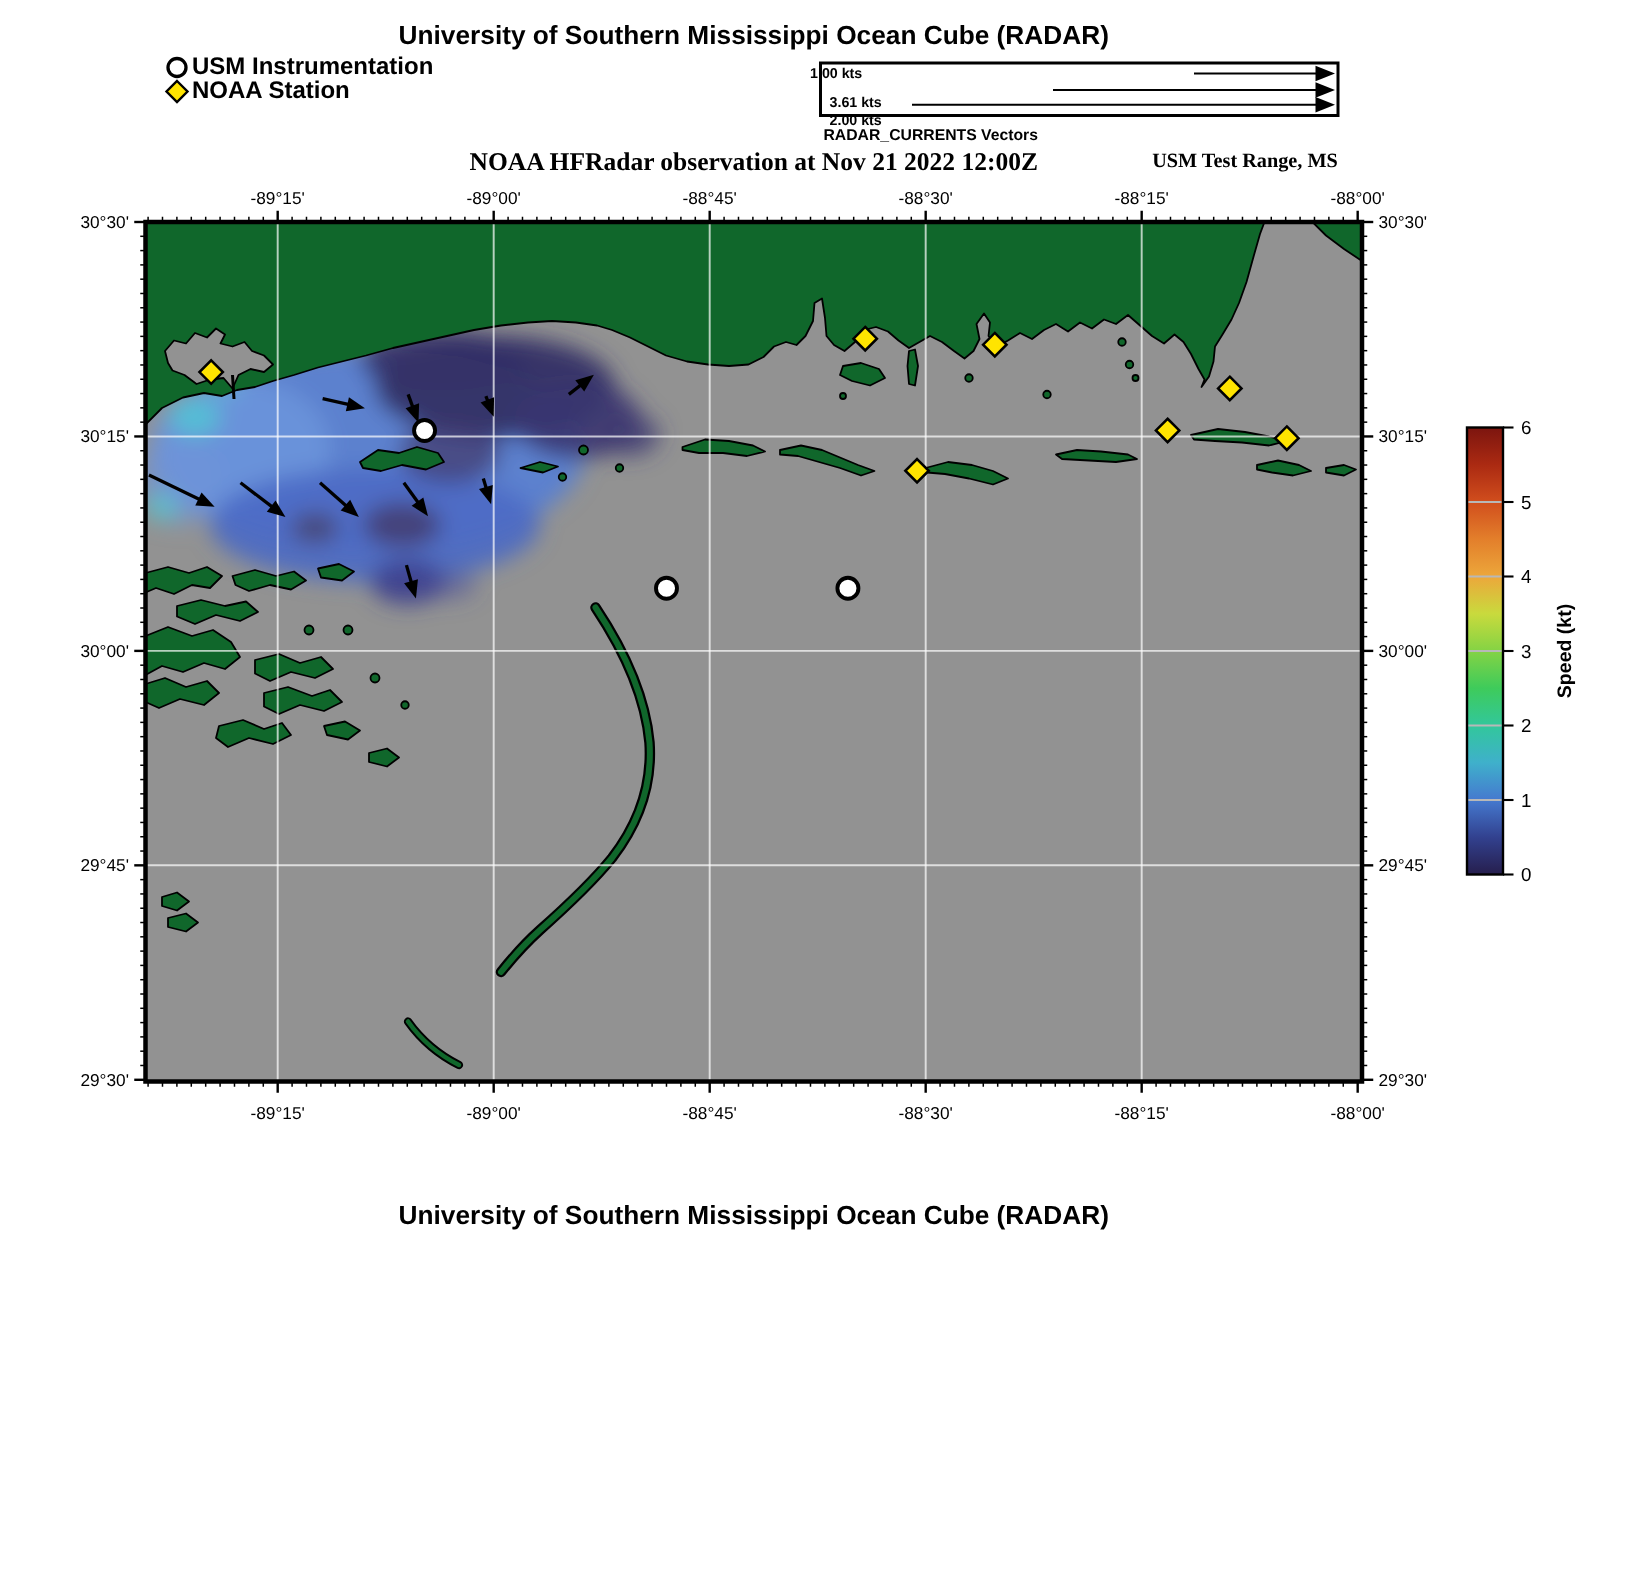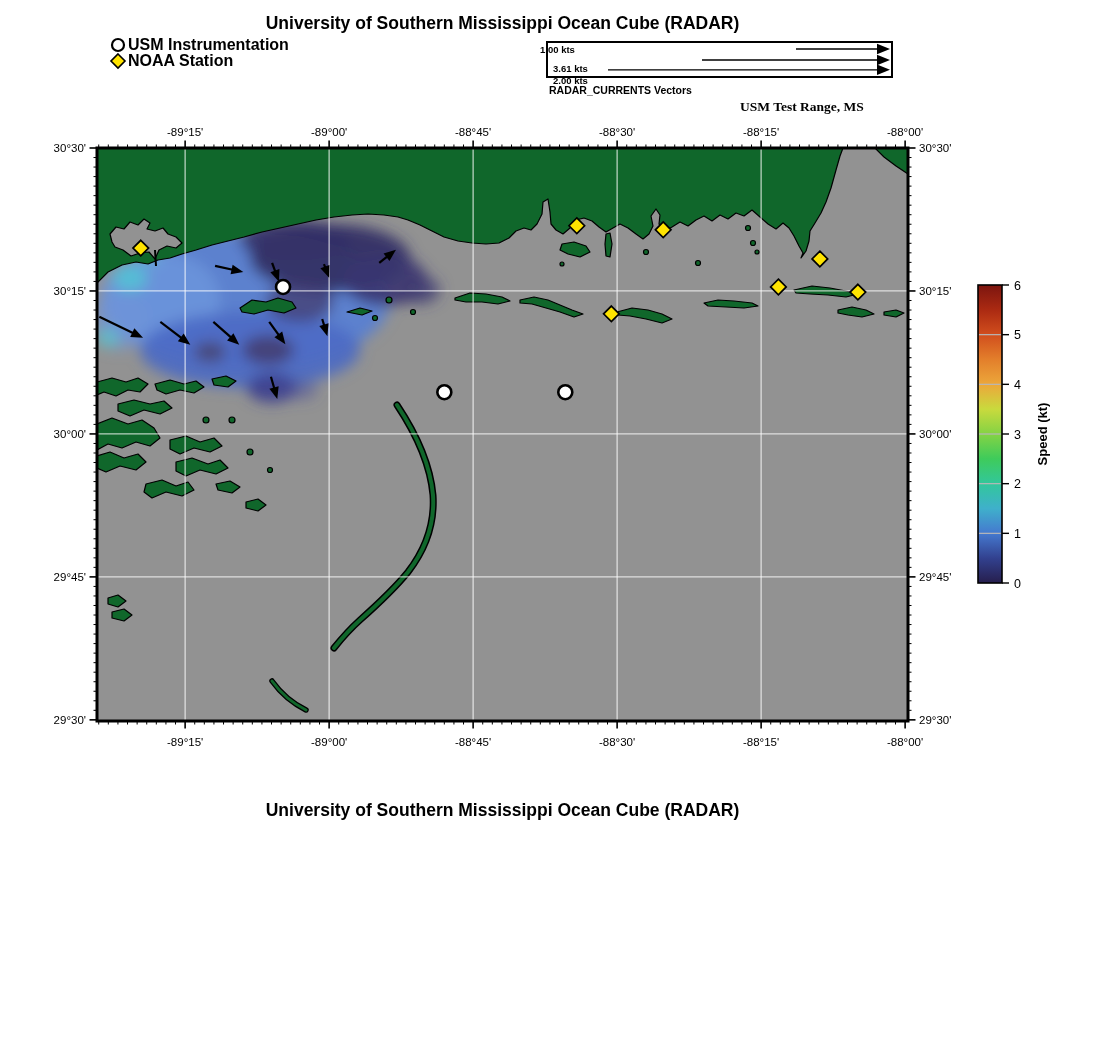--- a/index.html
+++ b/index.html
@@ -12,21 +12,21 @@
   #bottom-title{left:97px;top:800px;width:811px;text-align:center;font-size:17.5px;}
   .legend-label{font-size:16px;line-height:14px;}
   #legend-label-1{left:128px;top:38px;}
   #legend-label-2{left:128px;top:54px;}
   .scale-label{font-size:9.5px;line-height:9.5px;}
   #scale-label-1{left:540px;top:45px;}
   #scale-label-2{left:553px;top:54.5px;margin-top:21px;}
   #scale-label-3{left:553px;top:64px;}
   #vector-scale-title{left:549px;top:84px;font-size:10.5px;text-align:center;}
   #subtitle{left:97px;top:98px;width:811px;text-align:center;font-size:17px;}
-  #range-label{left:740px;top:99px;width:180px;text-align:left;font-size:13.5px;}
+  #range-label{left:740px;top:99px;width:180px;text-align:center;font-size:13.5px;}
   svg text{font-family:"Liberation Sans",sans-serif;}
 </style>
 </head>
 <body>
 
 <div id="page">
 
   <svg id="scene" class="abs" style="left:0;top:0" width="1100" height="1050" viewBox="0 0 1100 1050">
     <defs>
       <clipPath id="mapclip">
@@ -570,15 +570,16 @@
     </g>
   </svg>
 
   <div id="top-title" class="abs sans-b">University of Southern Mississippi Ocean Cube (RADAR)</div>
   <div id="legend-label-1" class="abs sans-b legend-label">USM Instrumentation</div>
   <div id="legend-label-2" class="abs sans-b legend-label">NOAA Station</div>
   <div id="scale-label-1" class="abs sans-b scale-label">1.00 kts</div>
   <div id="scale-label-2" class="abs sans-b scale-label">2.00 kts</div>
   <div id="scale-label-3" class="abs sans-b scale-label">3.61 kts</div>
   <div id="vector-scale-title" class="abs sans-b">RADAR_CURRENTS Vectors</div>
+  <div id="subtitle" class="abs serif-b">NOAA HFRadar observation at Nov 21 2022 12:00Z</div>
   <div id="range-label" class="abs serif-b">USM Test Range, MS</div>
   <div id="bottom-title" class="abs sans-b">University of Southern Mississippi Ocean Cube (RADAR)</div>
 </div>
 
 </body></html>

